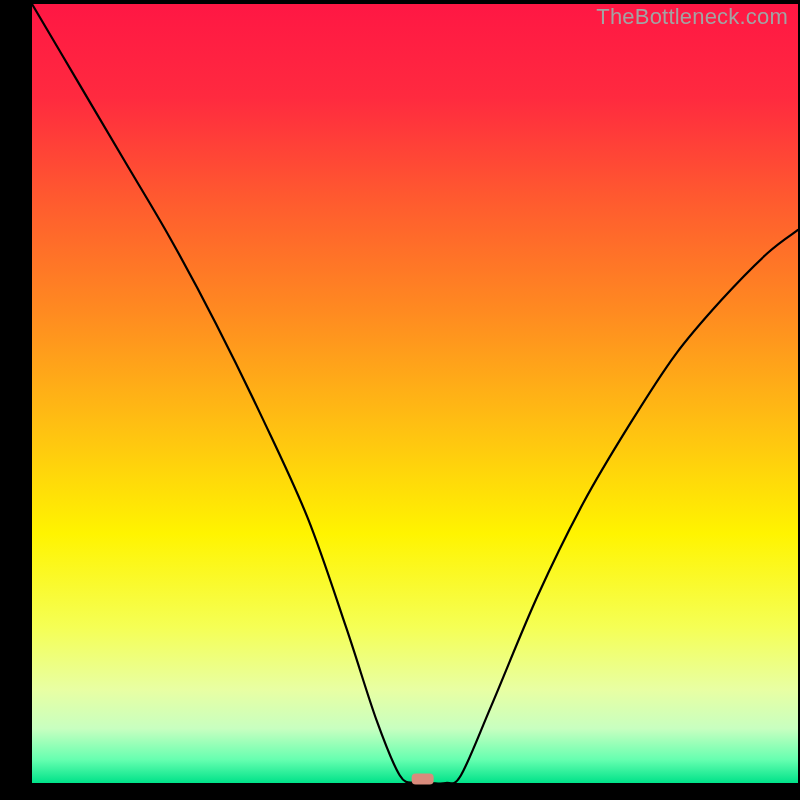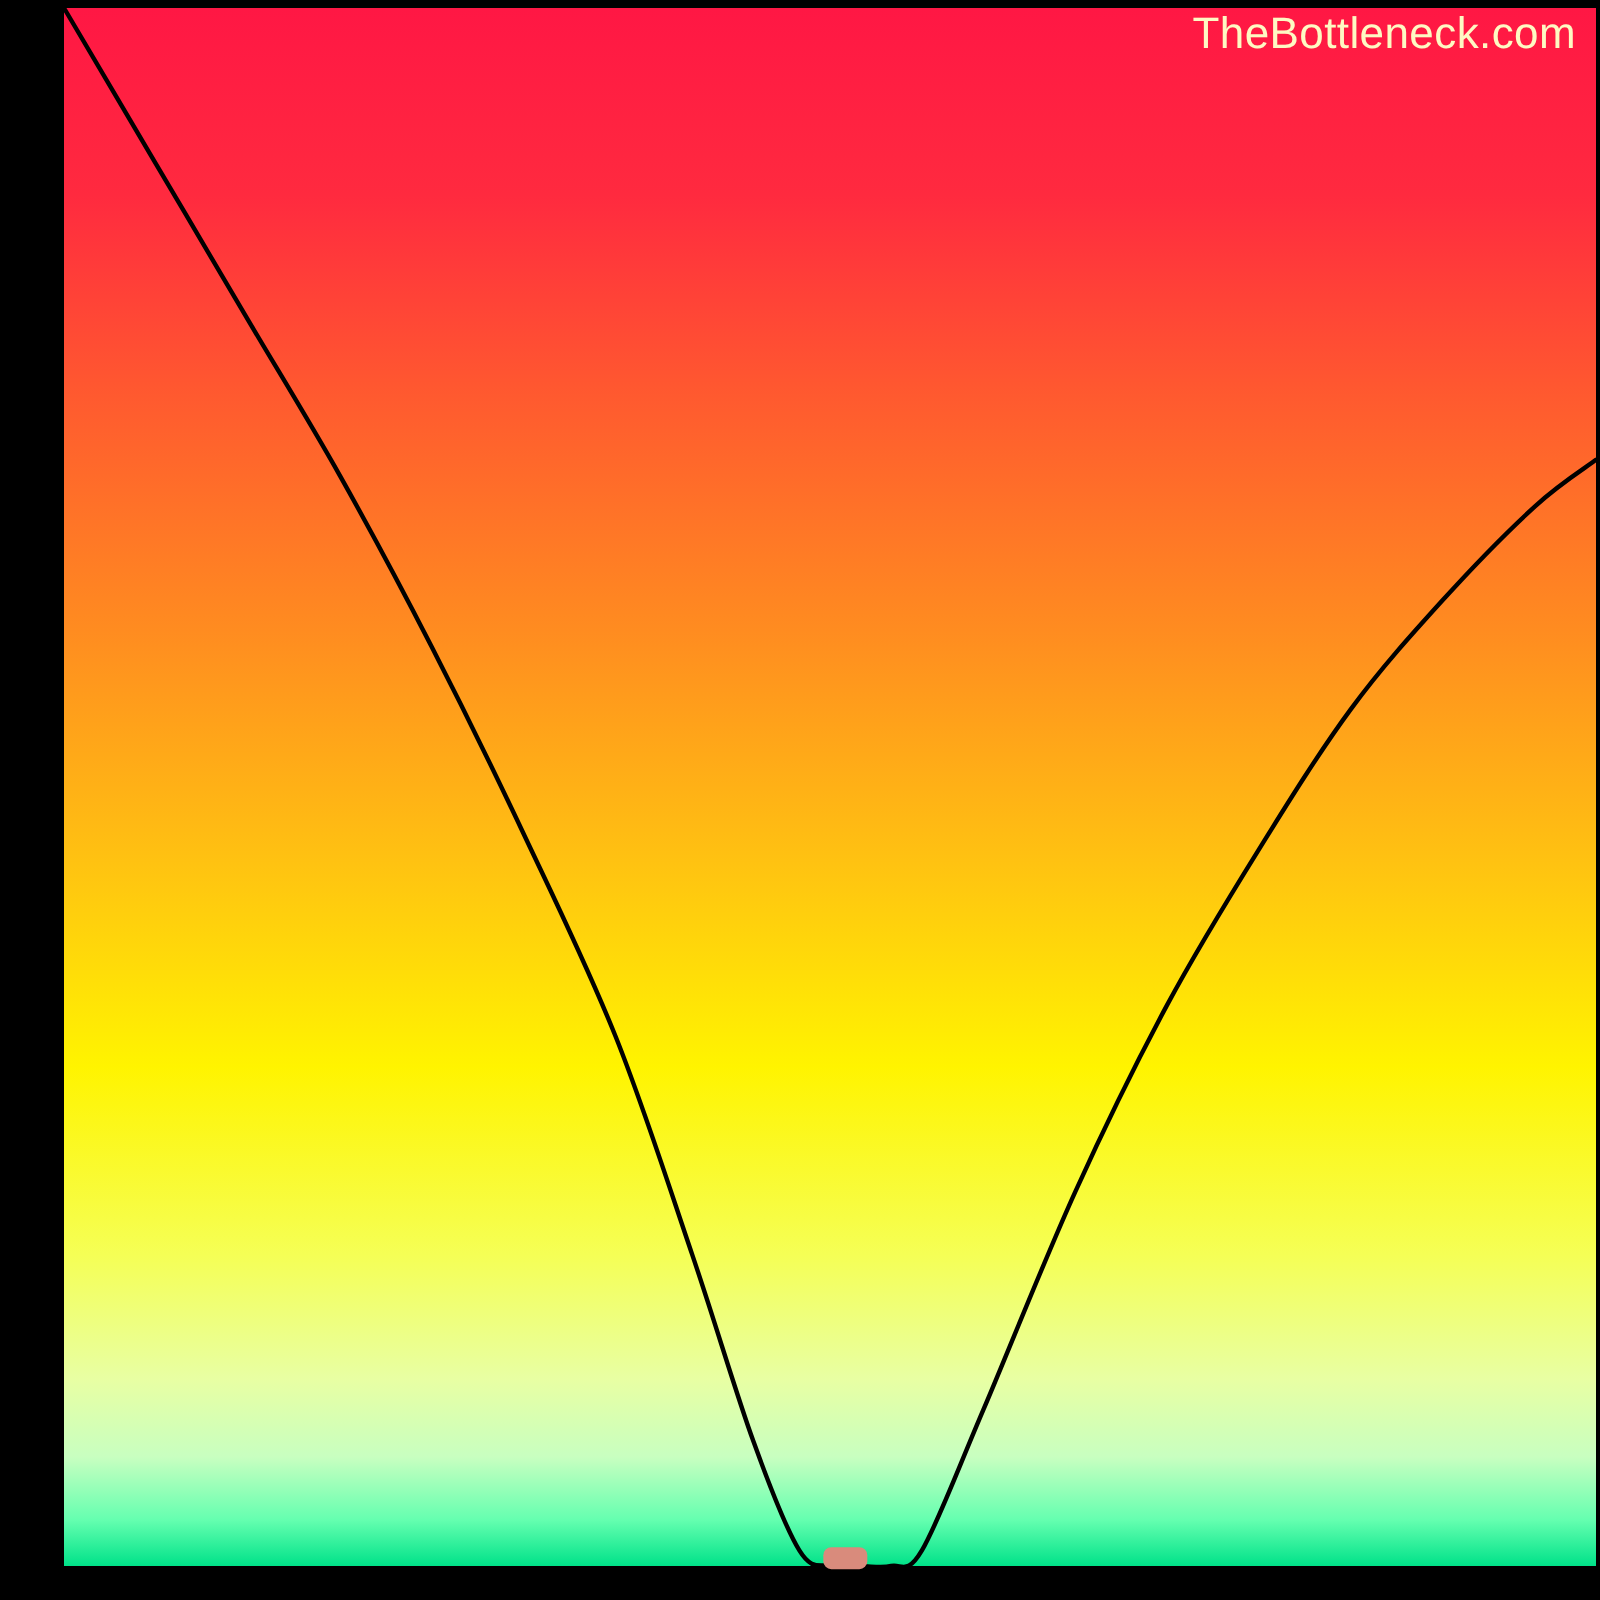--- a/index.html
+++ b/index.html
@@ -13,21 +13,21 @@
   }
   .canvas {
     position: relative;
     width: 800px;
     height: 800px;
   }
   .watermark {
     position: absolute;
     top: 4px;
     right: 12px;
-    color: #fef9c3;
+    color: #a3a3a3;
     font-size: 22px;
     font-weight: 500;
     letter-spacing: 0.2px;
     z-index: 5;
   }
   svg {
     position: absolute;
     top: 0;
     left: 0;
   }

